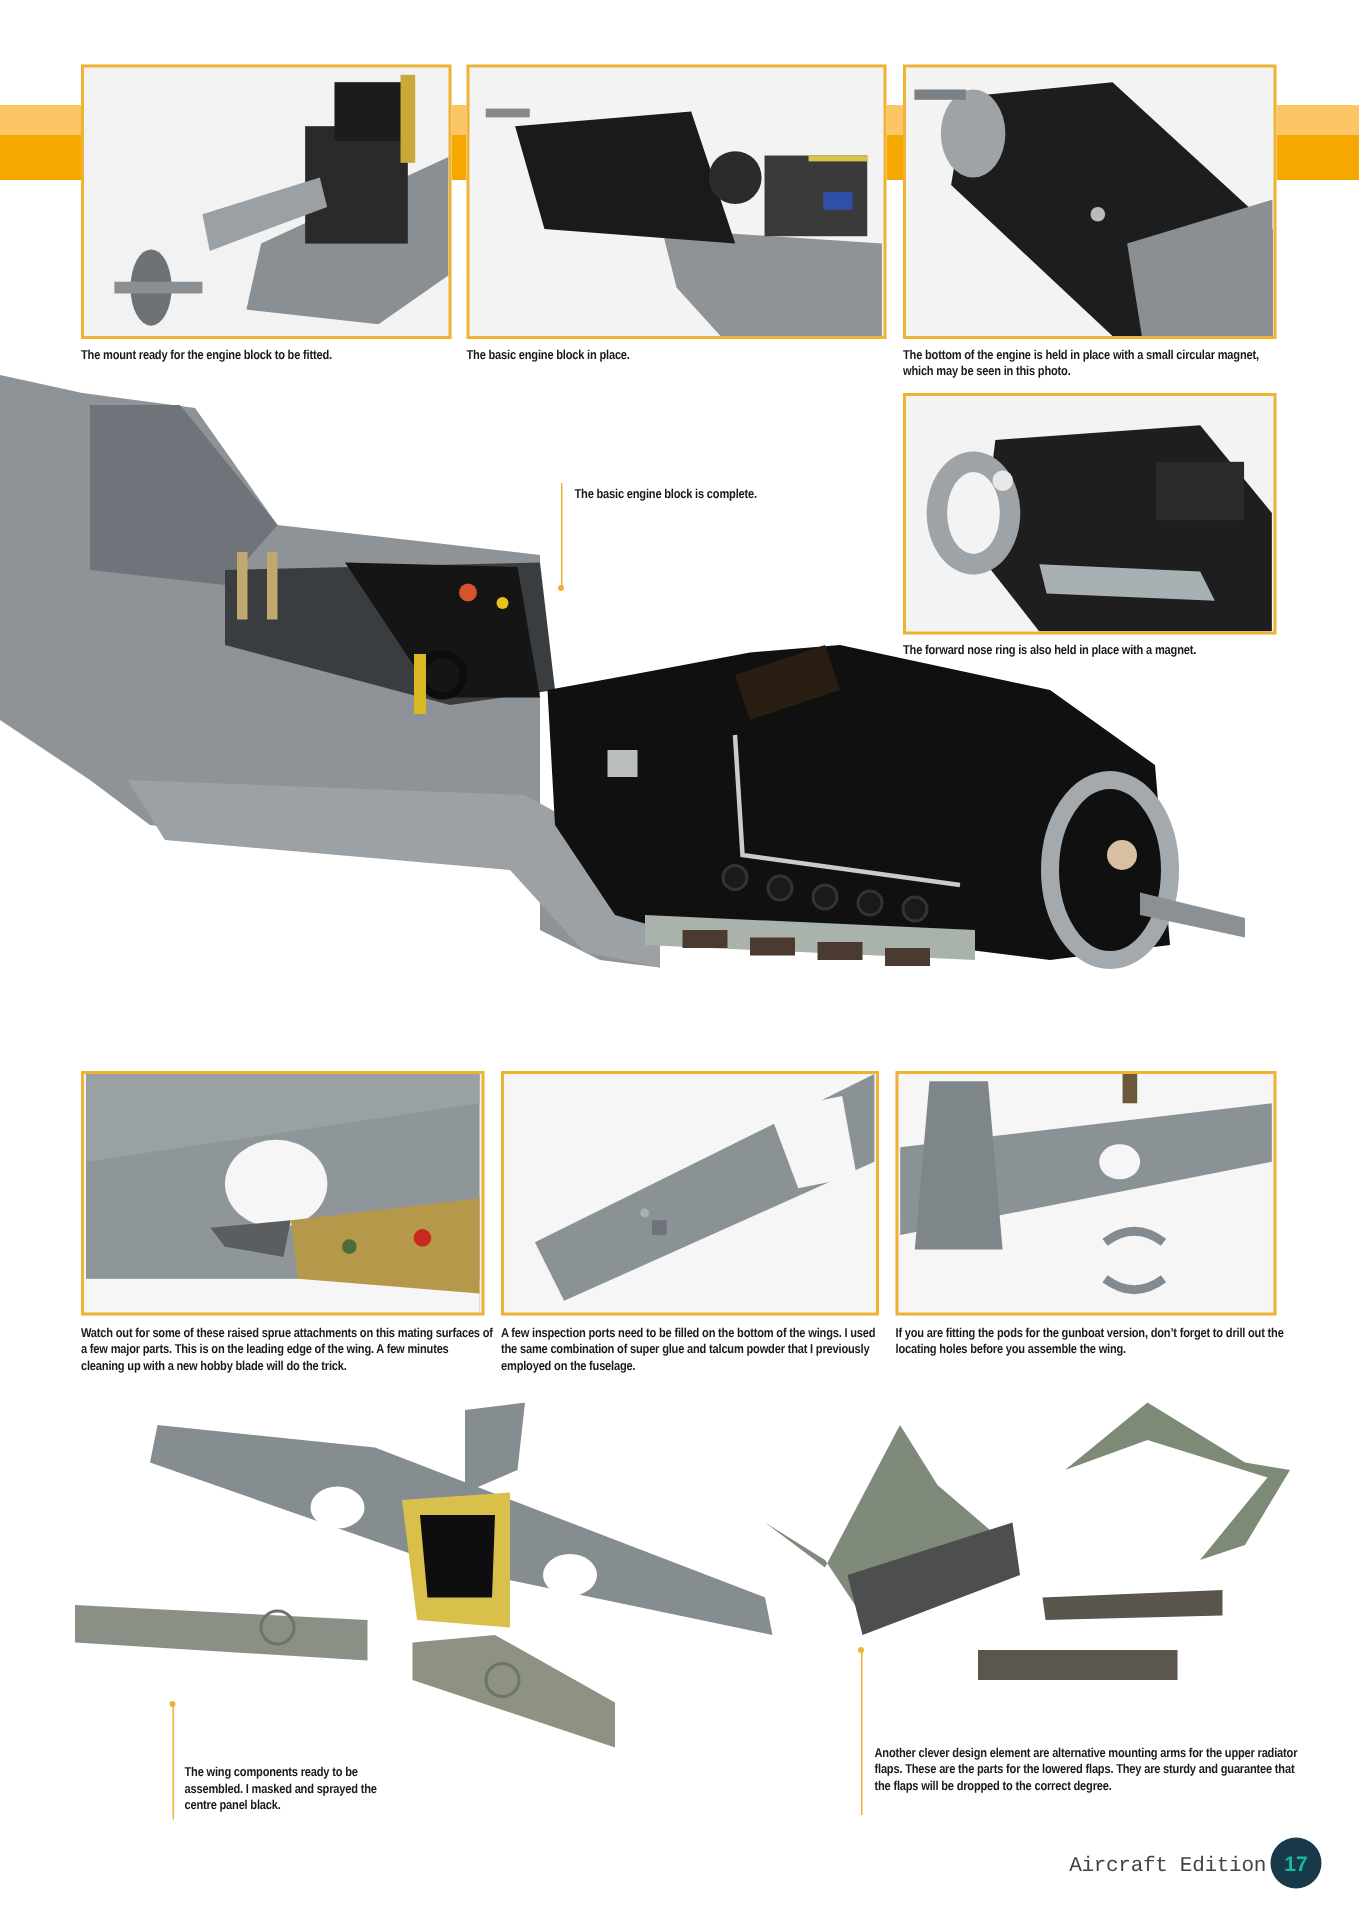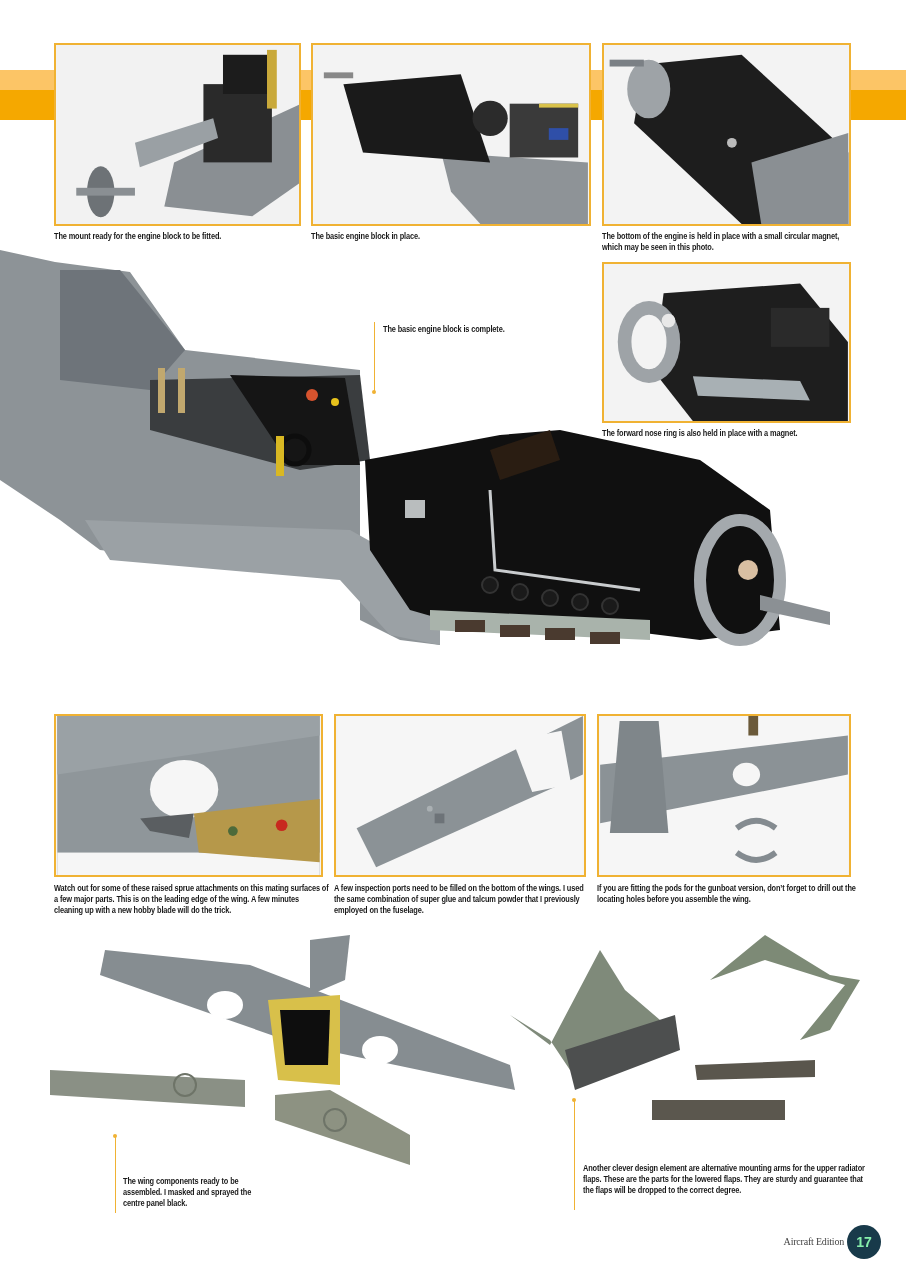--- a/index.html
+++ b/index.html
@@ -17,26 +17,26 @@
     font-family: "Liberation Sans", sans-serif; font-size: 8.6px; line-height: 11px;
     letter-spacing: -0.15px; transform: scaleX(0.86); transform-origin: left top;
   }
   .leader { position: absolute; width: 1px; background: #f0b233; }
   .leader-dot { position: absolute; width: 4px; height: 4px; border-radius: 50%; background: #f0b233; }
 
   .art { position: absolute; }
   .art svg { width: 100%; height: 100%; display: block; }
 
   .footer-label {
-    position: absolute; right: 62px; top: 1236px; font-size: 10px; color: #444;
-    font-family: Liberation Serif, serif; letter-spacing: -0.2px;
+    position: absolute; right: 62px; top: 1236px; font-size: 14px; color: #444;
+    font-family: Liberation Mono, monospace; letter-spacing: -0.2px;
   }
   .page-number {
     position: absolute; left: 847px; top: 1225px; width: 34px; height: 34px; border-radius: 50%;
-    background: #183a4a; color: #86efac; font-weight: bold; font-size: 14px;
+    background: #183a4a; color: #14b8a6; font-weight: bold; font-size: 14px;
     display: flex; align-items: center; justify-content: center;
   }
 </style>
 </head>
 <body>
 
 <div class="band-light" style="left:0;top:70px;width:56px;"></div>
 <div class="band-dark" style="left:0;top:90px;width:56px;"></div>
 <div class="band-light" style="left:301px;top:70px;width:10px;"></div>
 <div class="band-dark" style="left:301px;top:90px;width:10px;"></div>

